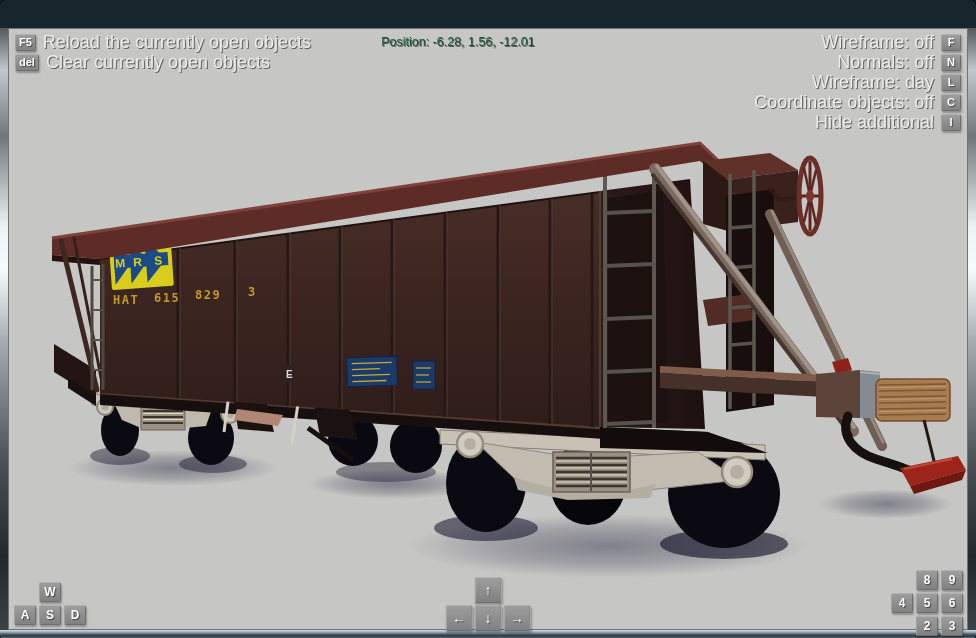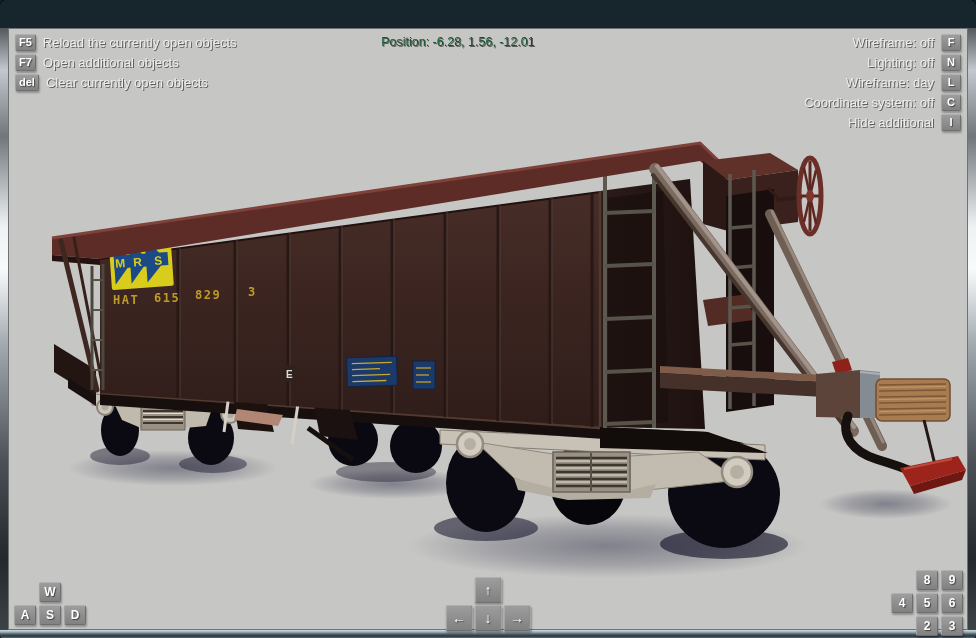--- a/index.html
+++ b/index.html
@@ -37,21 +37,21 @@
   .frame-side.left{left:0;}
   .frame-side.right{right:0;}
   .frame-bottom{position:absolute;left:0;right:0;bottom:0;height:8px;
     background:linear-gradient(180deg,#d2dee4 0%,#94a8b2 28%,#4a5860 55%,#2b353c 76%,#5d6d77 100%);}
   
   .viewport{position:absolute;left:8px;top:28px;width:960px;height:602px;background:#c6c6c4;
     box-shadow:inset 0 0 0 1px rgba(40,45,50,.55);}
   .viewport svg{position:absolute;left:0;top:0;}
   
   .hint-row{display:flex;align-items:center;gap:7px;margin-bottom:4px;height:16px;}
-  .hint-label{color:#ececec;font-size:13px;text-shadow:1px 1px 0 rgba(88,88,88,.95);white-space:nowrap;}
+  .hint-label{color:#ececec;font-size:18px;text-shadow:1px 1px 0 rgba(88,88,88,.95);white-space:nowrap;}
   .kc{display:inline-flex;align-items:center;justify-content:center;min-width:20px;height:17px;padding:0 3px;
     background:linear-gradient(180deg,#9d9d9d,#818181);border:1px solid #6e6e6e;border-top-color:#b0b0b0;
     border-left-color:#a2a2a2;border-radius:2px;color:#fff;font-size:11px;font-weight:bold;
     text-shadow:1px 1px 1px rgba(0,0,0,.5);box-shadow:1px 2px 2px rgba(0,0,0,.28);box-sizing:border-box;}
   .hints-tl{position:absolute;left:7px;top:6px;}
   .hints-tr{position:absolute;right:7px;top:6px;}
   .hints-tr .hint-row{justify-content:flex-end;}
   .pos-readout{position:absolute;left:0;right:60px;top:7px;text-align:center;color:#14532d;font-size:12.5px;
     text-shadow:1px 1px 0 rgba(88,88,88,.95);pointer-events:none;}
   .kc.sq{width:22px;min-width:22px;height:20px;font-size:12px;padding:0;}
@@ -349,46 +349,42 @@
         </g>
       </g>
     </svg>
 
     <div class="hints-tl">
       <div class="hint-row">
         <span class="kc">F5</span>
         <span class="hint-label">Reload the currently open objects</span>
       </div>
       <div class="hint-row">
-        <span class="kc">F7</span>
-        <span class="hint-label">Open additional objects</span>
-      </div>
-      <div class="hint-row">
         <span class="kc">del</span>
         <span class="hint-label">Clear currently open objects</span>
       </div>
     </div>
 
     <div class="pos-readout">Position: -6.28, 1.56, -12.01</div>
 
     <div class="hints-tr">
       <div class="hint-row">
         <span class="hint-label">Wireframe: off</span>
         <span class="kc">F</span>
       </div>
       <div class="hint-row">
-        <span class="hint-label">Lighting: off</span>
+        <span class="hint-label">Normals: off</span>
         <span class="kc">N</span>
       </div>
       <div class="hint-row">
         <span class="hint-label">Wireframe: day</span>
         <span class="kc">L</span>
       </div>
       <div class="hint-row">
-        <span class="hint-label">Coordinate system: off</span>
+        <span class="hint-label">Coordinate objects: off</span>
         <span class="kc">C</span>
       </div>
       <div class="hint-row">
         <span class="hint-label">Hide additional</span>
         <span class="kc">I</span>
       </div>
     </div>
 
     <div class="keys-left">
       <span class="kc sq c2">W</span>

